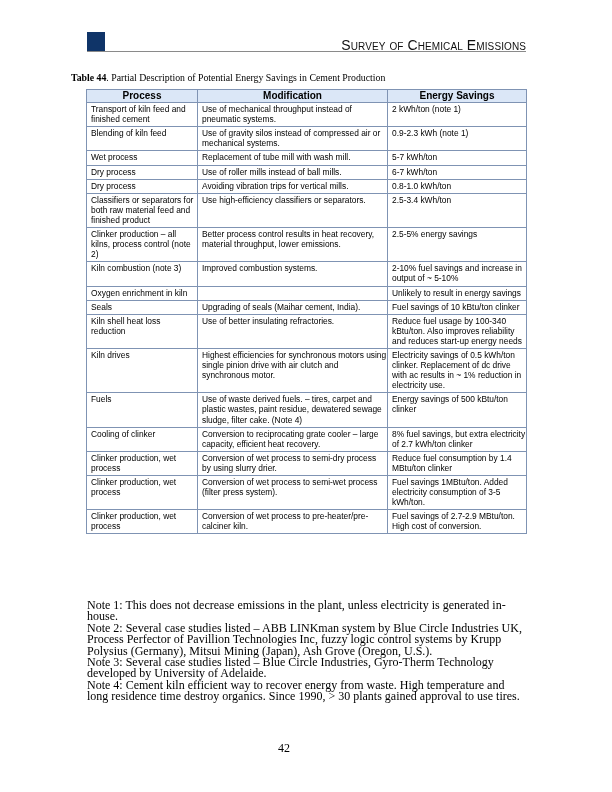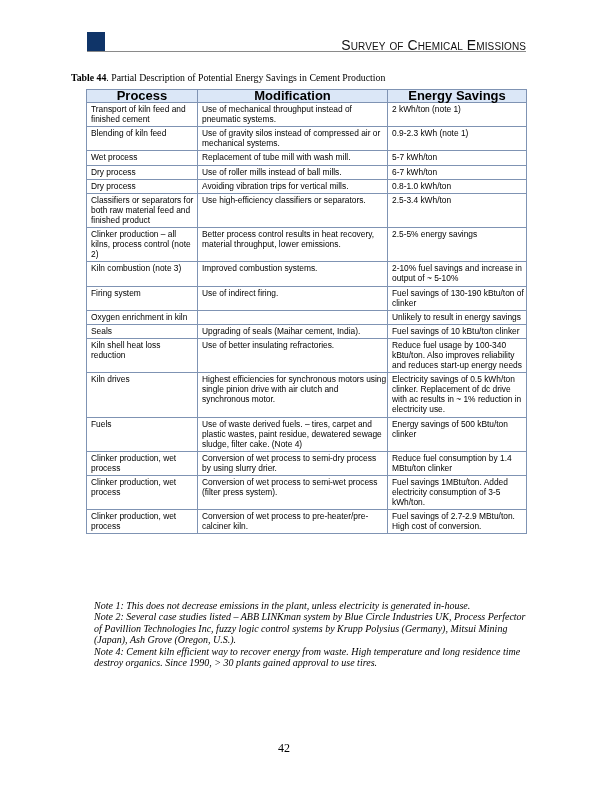--- a/index.html
+++ b/index.html
@@ -4,23 +4,23 @@
   <style>
     html, body { margin: 0; padding: 0; background: #ffffff; }
     body { width: 612px; height: 792px; position: relative; overflow: hidden; font-family: "Liberation Serif", serif; color: #000; }
     .hdr-square { position: absolute; left: 87px; top: 32px; width: 18px; height: 19px; background: #0f3468; }
     .hdr-rule { position: absolute; left: 87px; top: 51px; width: 439px; height: 1px; background: #8a8a8a; }
     .hdr-title { position: absolute; right: 86px; top: 37px; font-family: "Liberation Sans", sans-serif; font-size: 14px; letter-spacing: 0.1px; color: #111; font-variant: small-caps; }
     .caption { position: absolute; left: 71px; top: 72px; font-size: 9.8px; }
     .caption b { font-weight: bold; }
     table.t { position: absolute; left: 86px; top: 89px; width: 440px; border-collapse: collapse; font-family: "Liberation Sans", sans-serif; font-size: 8.4px; line-height: 10.1px; table-layout: fixed; }
     table.t th, table.t td { border: 1px solid #7f93b3; padding: 1px 0 2px 4px; vertical-align: top; text-align: left; }
-    table.t th { background: #dbe7f7; font-weight: bold; text-align: center; padding: 1px 4px 1px 4px; font-size: 13px; }
+    table.t th { background: #dbe7f7; font-weight: bold; text-align: center; padding: 1px 4px 1px 4px; font-size: 10px; }
     col.c1 { width: 111px; } col.c2 { width: 190px; } col.c3 { width: 139px; }
-    .notes { position: absolute; left: 87px; top: 600px; width: 440px; font-style: italic; font-size: 10px; line-height: 11.4px; margin-left: 7px; }
+    .notes { position: absolute; left: 87px; top: 600px; width: 440px; font-size: 12px; line-height: 11.4px; }
     .notes div { margin: 0; }
     .pagenum { position: absolute; left: 0; width: 568px; top: 741px; text-align: center; font-size: 12px; }
   </style>
 </head>
 <body>
 
 <div class="hdr-square"></div>
 <div class="hdr-rule"></div>
 <div class="hdr-title">Survey of Chemical Emissions</div>
 
@@ -74,25 +74,20 @@
         <td>Clinker production – all kilns, process control (note 2)</td>
         <td>Better process control results in heat recovery, material throughput, lower emissions.</td>
         <td>2.5-5% energy savings</td>
       </tr>
       <tr>
         <td>Kiln combustion (note 3)</td>
         <td>Improved combustion systems.</td>
         <td>2-10% fuel savings and increase in output of ~ 5-10%</td>
       </tr>
       <tr>
-        <td>Firing system</td>
-        <td>Use of indirect firing.</td>
-        <td>Fuel savings of 130-190 kBtu/ton of clinker</td>
-      </tr>
-      <tr>
         <td>Oxygen enrichment in kiln</td>
         <td></td>
         <td>Unlikely to result in energy savings</td>
       </tr>
       <tr>
         <td>Seals</td>
         <td>Upgrading of seals (Maihar cement, India).</td>
         <td>Fuel savings of 10 kBtu/ton clinker</td>
       </tr>
       <tr>
@@ -104,36 +99,42 @@
         <td>Kiln drives</td>
         <td>Highest efficiencies for synchronous motors using single pinion drive with air clutch and synchronous motor.</td>
         <td>Electricity savings of 0.5 kWh/ton clinker. Replacement of dc drive with ac results in ~ 1% reduction in electricity use.</td>
       </tr>
       <tr>
         <td>Fuels</td>
         <td>Use of waste derived fuels. – tires, carpet and plastic wastes, paint residue, dewatered sewage sludge, filter cake. (Note 4)</td>
         <td>Energy savings of 500 kBtu/ton clinker</td>
       </tr>
       <tr>
+        <td>Cooling of clinker</td>
+        <td>Conversion to reciprocating grate cooler – large capacity, efficient heat recovery.</td>
+        <td>8% fuel savings, but extra electricity of 2.7 kWh/ton clinker</td>
+      </tr>
+      <tr>
         <td>Clinker production, wet process</td>
         <td>Conversion of wet process to semi-dry process by using slurry drier.</td>
         <td>Reduce fuel consumption by 1.4 MBtu/ton clinker</td>
       </tr>
       <tr>
         <td>Clinker production, wet process</td>
         <td>Conversion of wet process to semi-wet process (filter press system).</td>
         <td>Fuel savings 1MBtu/ton. Added electricity consumption of 3-5 kWh/ton.</td>
       </tr>
       <tr>
         <td>Clinker production, wet process</td>
         <td>Conversion of wet process to pre-heater/pre-calciner kiln.</td>
         <td>Fuel savings of 2.7-2.9 MBtu/ton. High cost of conversion.</td>
       </tr>
     </tbody>
 </table>
 
 <div class="notes">
   <div>Note 1: This does not decrease emissions in the plant, unless electricity is generated in-house.</div>
   <div>Note 2: Several case studies listed – ABB LINKman system by Blue Circle Industries UK, Process Perfector of Pavillion Technologies Inc, fuzzy logic control systems by Krupp Polysius (Germany), Mitsui Mining (Japan), Ash Grove (Oregon, U.S.).</div>
+  <div>Note 3: Several case studies listed – Blue Circle Industries, Gyro-Therm Technology developed by University of Adelaide.</div>
   <div>Note 4: Cement kiln efficient way to recover energy from waste. High temperature and long residence time destroy organics. Since 1990, &gt; 30 plants gained approval to use tires.</div>
 </div>
 
 <div class="pagenum">42</div>
 
 </body></html>

